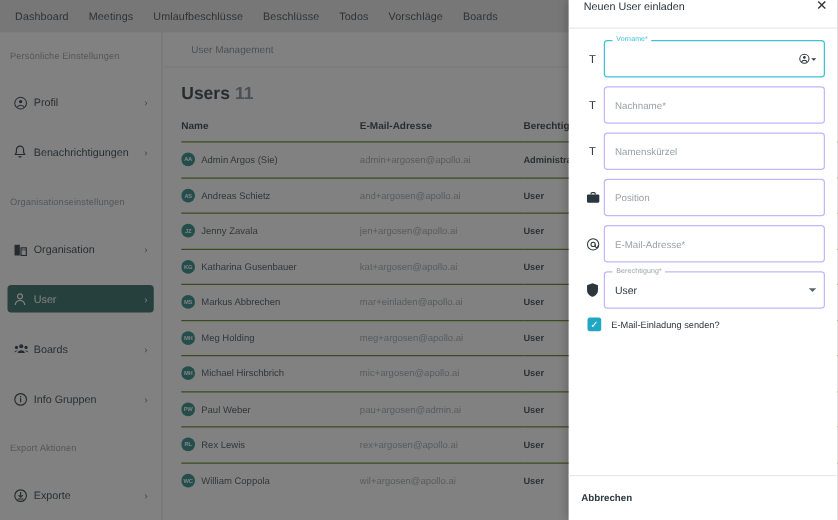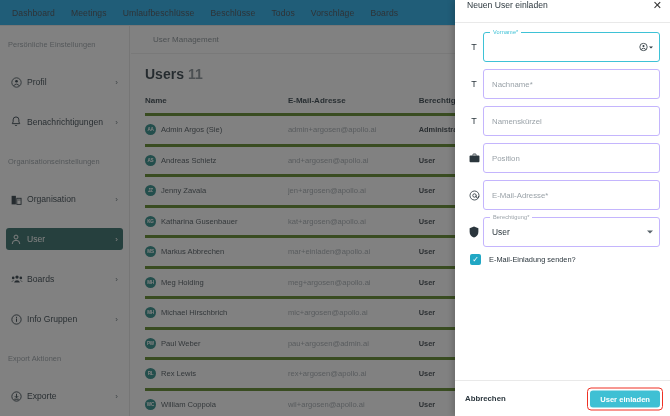--- a/index.html
+++ b/index.html
@@ -8,21 +8,21 @@
     font-family:"Liberation Sans", sans-serif;
     background:#ffffff;
     position:relative;
   }
   
   #app{position:absolute;inset:0;background:#ffffff;}
 
   
   #topnav{
     position:absolute;left:0;top:0;width:670px;height:26px;
-    background:#0ea5e9;border-bottom:1px solid #e6e6e6;
+    background:#e5e5e5;border-bottom:1px solid #e6e6e6;
     display:flex;align-items:center;padding-left:12px;box-sizing:border-box;
   }
   #topnav .navitem{
     font-size:8.6px;color:#2f3a42;margin-right:16px;white-space:nowrap;letter-spacing:.1px;
   }
 
   
   #sidebar{
     position:absolute;left:0;top:26px;width:130px;height:390px;
     background:#ffffff;border-right:1px solid #e3e3e3;box-sizing:border-box;
@@ -49,21 +49,21 @@
   #pagetitle{padding:12px 0 10px 14px;font-size:14px;font-weight:bold;color:#1b2a33;}
   #pagetitle .cnt{color:#7b858c;font-weight:bold;margin-left:4px;}
 
   table.users{width:540px;border-collapse:collapse;table-layout:fixed;margin-left:14px;}
   table.users th{
     text-align:left;font-size:8px;color:#1b2a33;font-weight:bold;
     padding:4px 0 8px 0;white-space:nowrap;margin-left:48px;
   }
   table.users td{
     font-size:7.6px;color:#4a555d;padding:0;height:27.5px;
-    border-top:3px solid #4d7c0f;white-space:nowrap;overflow:hidden;
+    border-top:1px solid #4d7c0f;white-space:nowrap;overflow:hidden;
   }
   table.users td.nm{color:#3c474e;}
   table.users td.em{color:#9aa2a8;}
   table.users td.bg{color:#2a343b;font-weight:bold;font-size:7.4px;}
   table.users td.ps{color:#2a343b;font-weight:bold;font-size:7.4px;}
   .namecell{display:flex;align-items:center;gap:5px;}
   .avatar{
     width:11px;height:11px;border-radius:50%;background:#157f7a;color:#fff;
     font-size:4.6px;display:flex;align-items:center;justify-content:center;
     flex:0 0 auto;font-weight:bold;letter-spacing:-.2px;
@@ -467,18 +467,15 @@
       <div class="cbox">
           <span>✓</span>
         </div>
       <div class="cklabel">E-Mail-Einladung senden?</div>
     </div>
 
   </div>
 
   <div id="modal-foot">
     <div id="cancel-btn">Abbrechen</div>
-    <div id="submit-wrap">
-      <button id="submit-btn">User einladen</button>
-    </div>
   </div>
 
 </div>
 
 </body></html>

